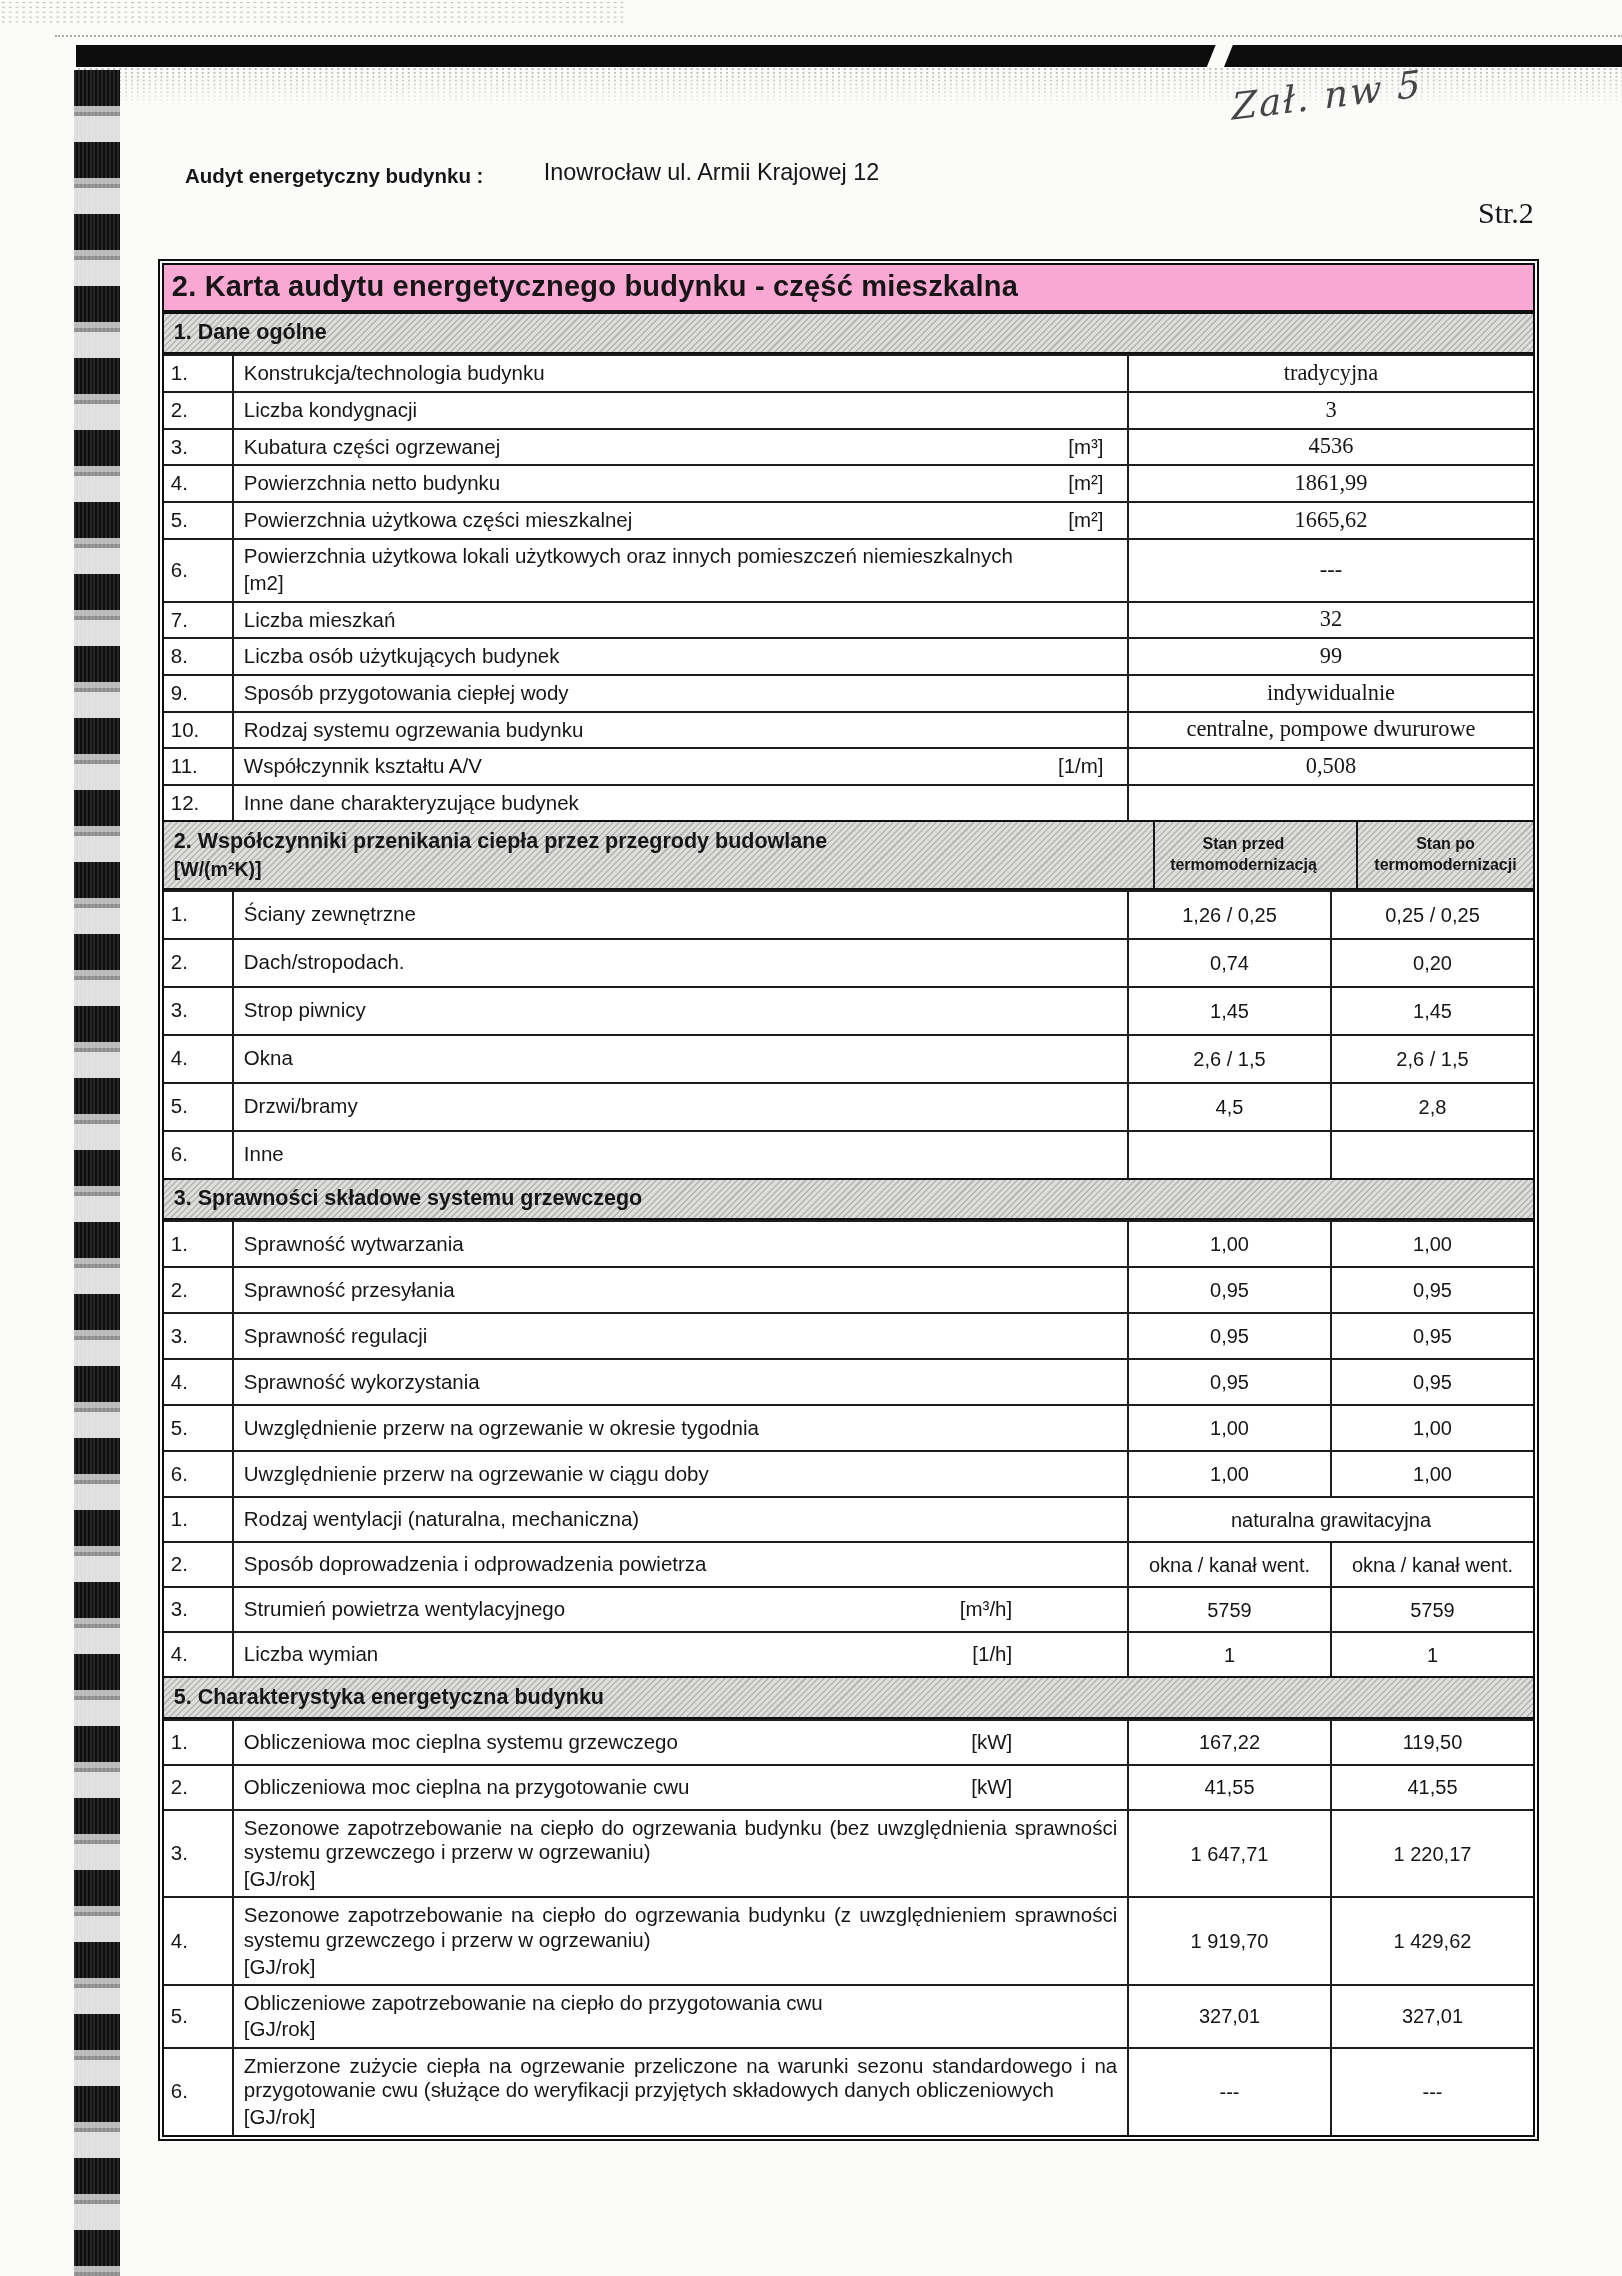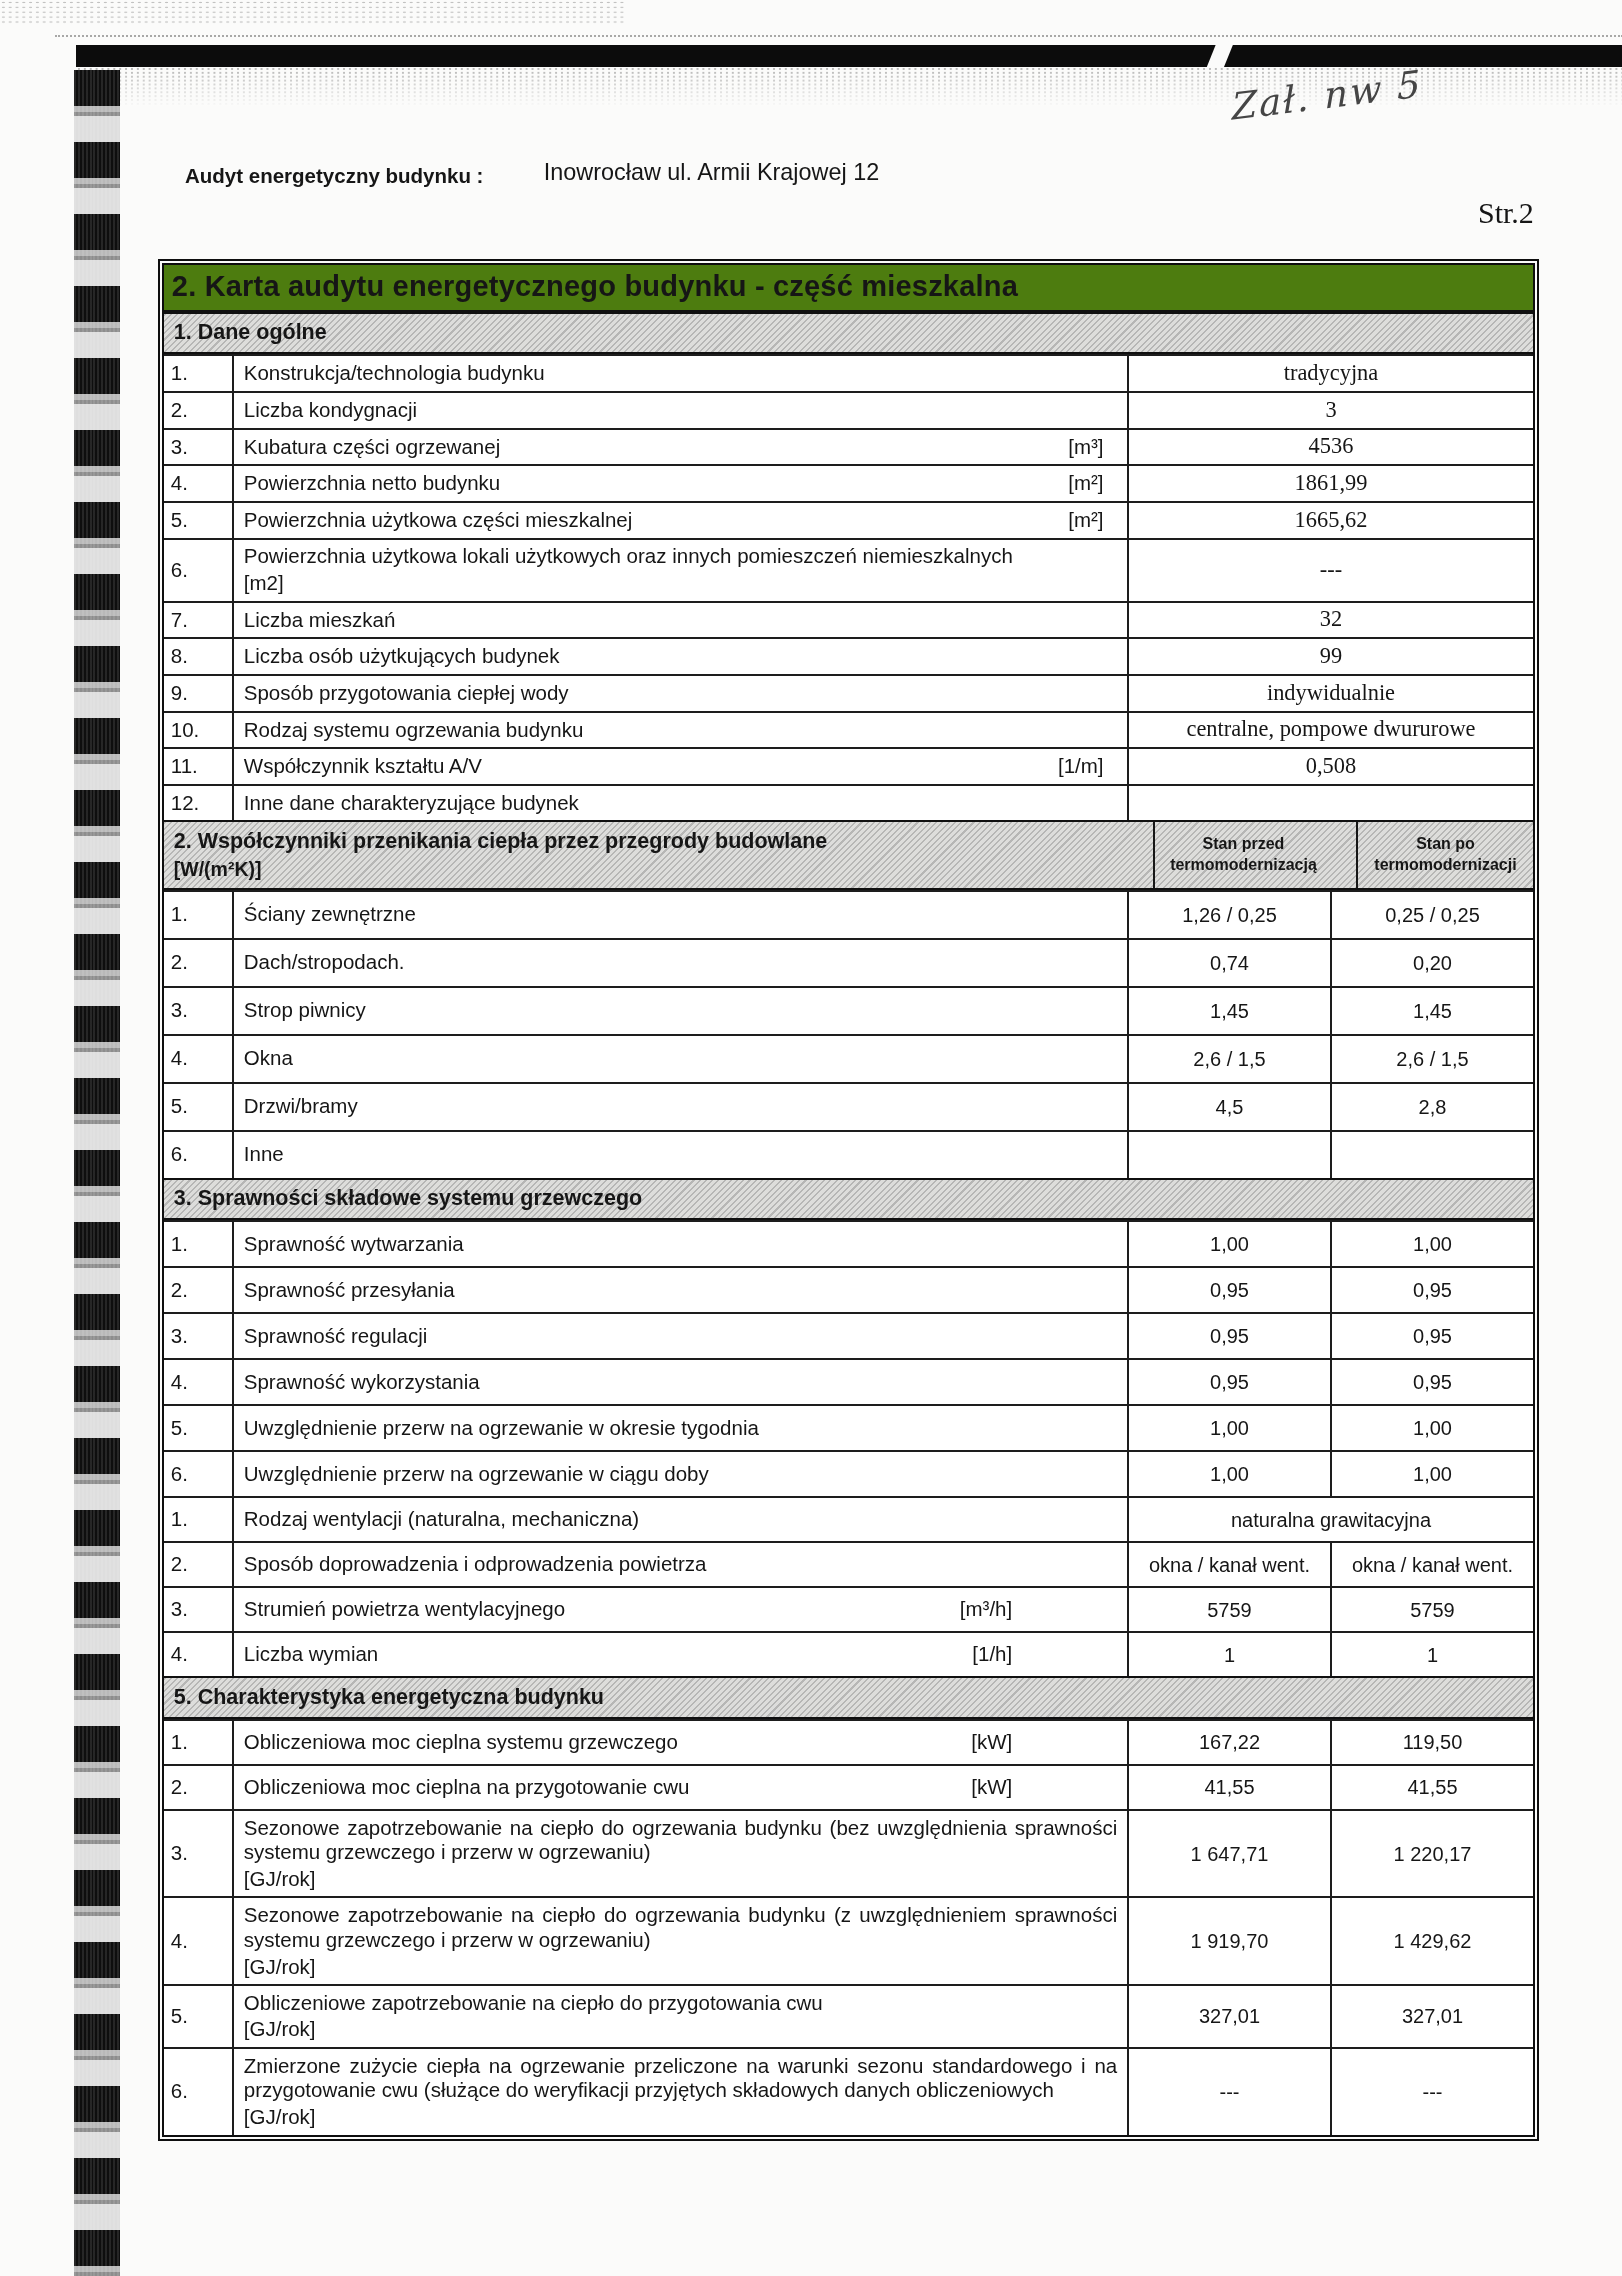--- a/index.html
+++ b/index.html
@@ -42,21 +42,21 @@
     position:absolute;left:1231px;top:74px;
     font-family:"DejaVu Serif", serif;font-style:italic;font-size:37px;color:#454545;
     transform:rotate(-7deg) skewX(-6deg);letter-spacing:2px;white-space:nowrap;
   }
   
   .doc-label{position:absolute;left:185px;top:164px;font-size:20.5px;font-weight:bold;}
   .doc-address{position:absolute;left:419px;top:159px;width:585px;text-align:center;font-size:23.4px;}
   .page-number{position:absolute;left:1478px;top:162px;font-family:"Liberation Serif", serif;font-size:30px;margin-top:34px;}
   
   .audit-table{
-    position:absolute;left:162px;top:263px;width:1369px;background:#4d7c0f;
+    position:absolute;left:162px;top:263px;width:1369px;background:#f9a8d4;
     border:2px solid #0e0e0e;outline:2px solid #0e0e0e;outline-offset:2.9px;
   }
   .table-title{
     font-size:29px;font-weight:bold;padding:4.9px 7.8px 6.8px;letter-spacing:0.2px;
     border-bottom:2.9px solid #101010;
   }
   .band{
     border-top:2.9px solid #101010;border-bottom:2.9px solid #101010;
     background:
       repeating-linear-gradient(135deg, rgba(0,0,0,.20) 0 1.5px, rgba(0,0,0,.03) 1.5px 4.4px),

